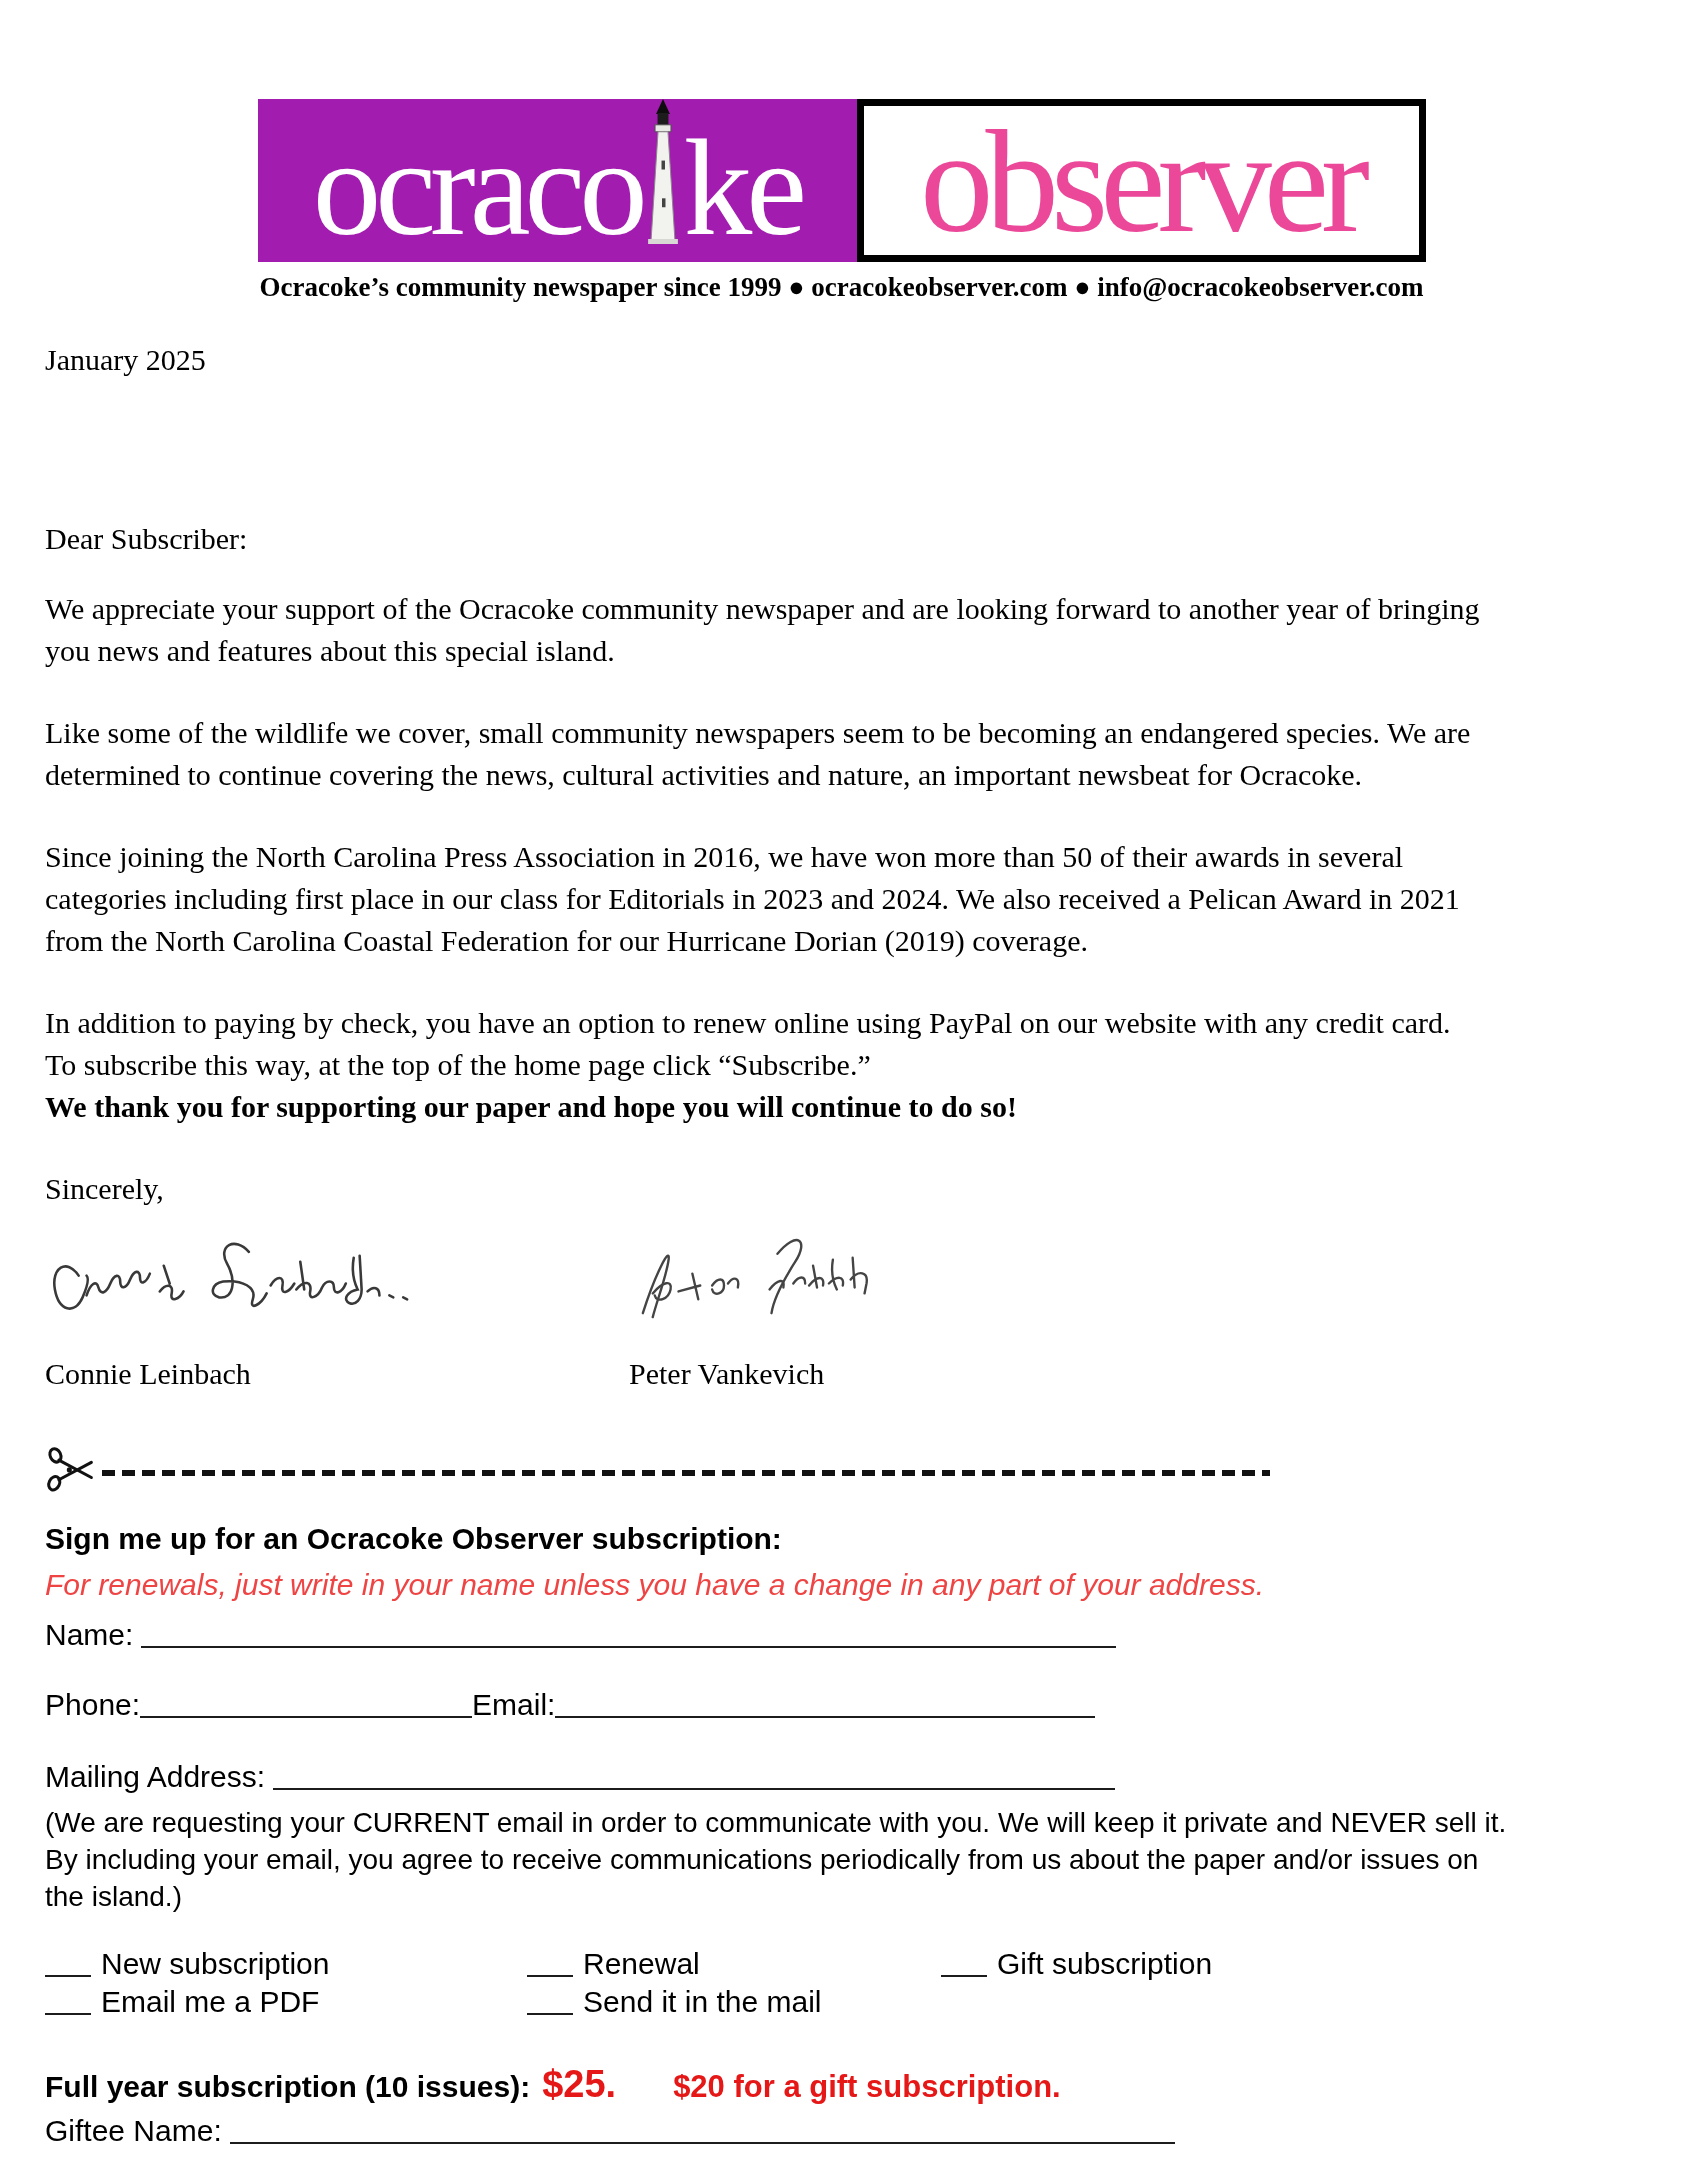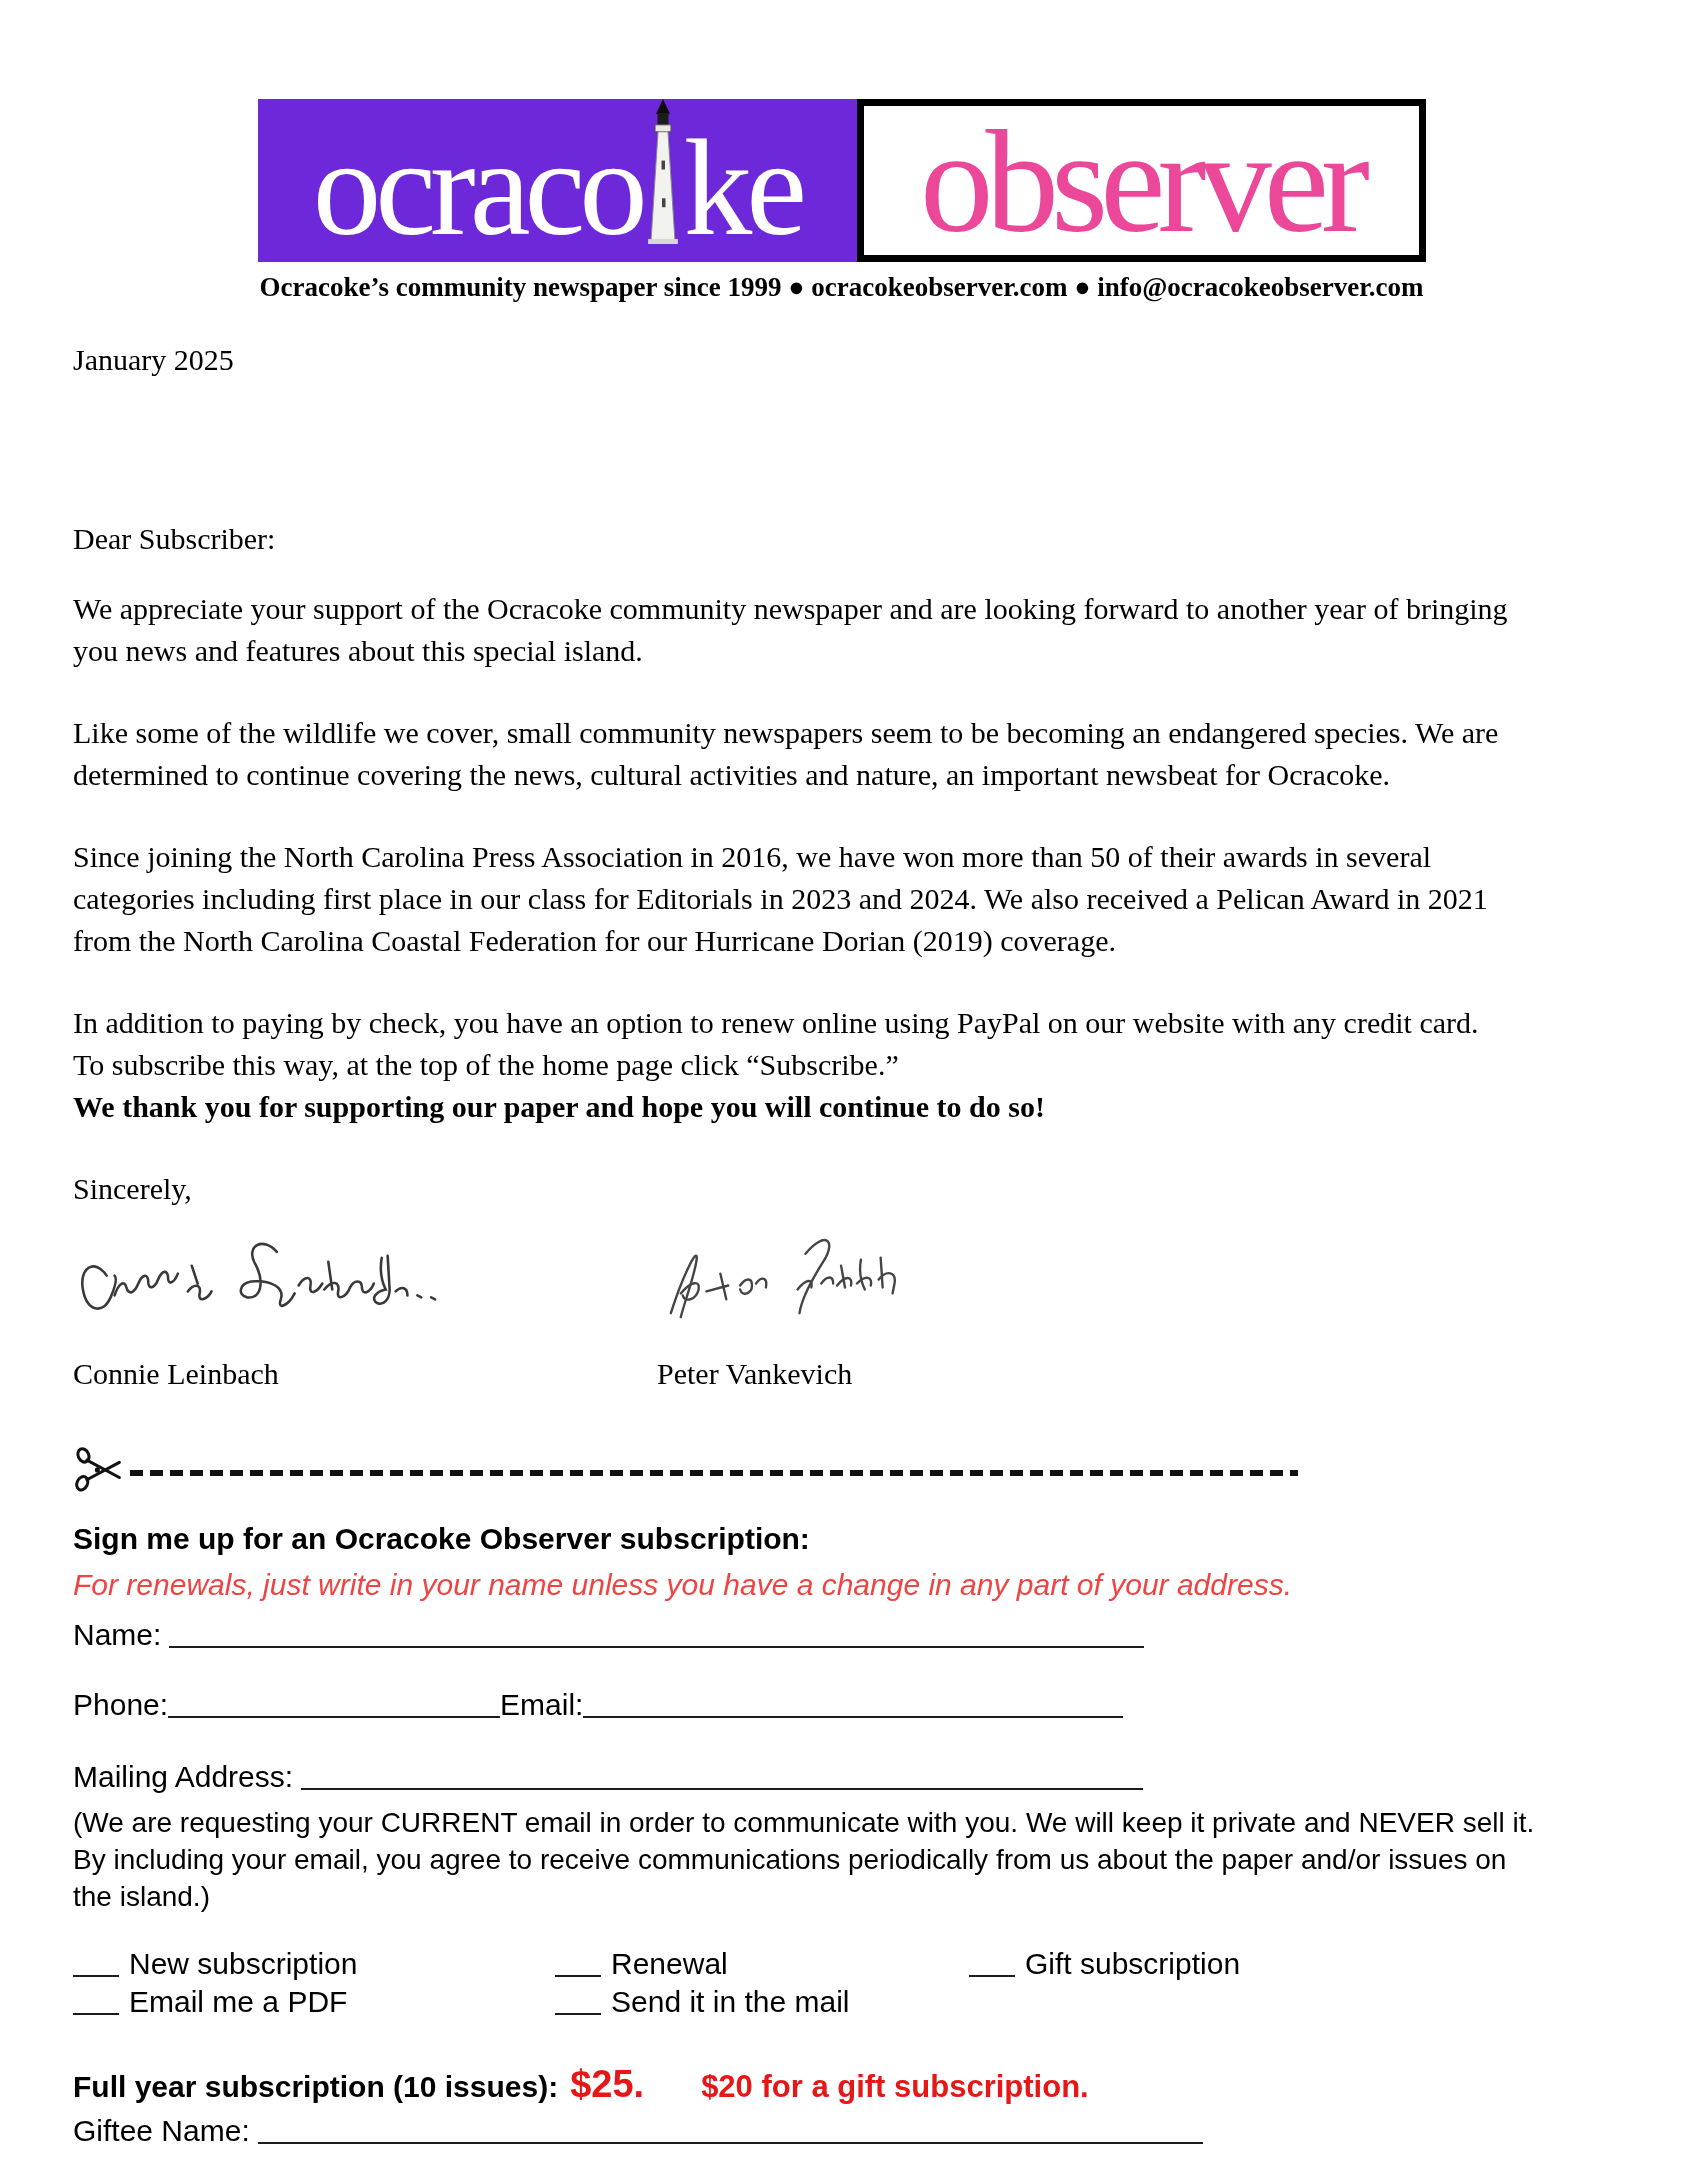--- a/index.html
+++ b/index.html
@@ -5,37 +5,37 @@
   html,body { margin:0; padding:0; background:#e8e8e8; }
   .page {
     position:relative; width:1683px; height:2178px; margin:0 auto;
     background:#ffffff; color:#000;
     font-family:"Liberation Serif", serif; overflow:hidden;
   }
   
   .letterhead { padding-top:99px; }
   .logo { display:flex; justify-content:center; align-items:stretch; height:163px; width:1168px; margin:0 auto; }
   .logo-black {
-    background:#6d28d9; color:#fff; width:599px; display:flex;
+    background:#a21caf; color:#fff; width:599px; display:flex;
     align-items:flex-end; justify-content:center; padding-bottom:18px; box-sizing:border-box;
   }
   .logo-black .ltxt {
     font-size:137px; line-height:0.8; letter-spacing:-6px; font-weight:400;
   }
   .lighthouse { margin:0 2px; }
   .logo-white {
     background:#fff; border:7px solid #000; box-sizing:border-box; width:569px;
     display:flex; align-items:flex-end; justify-content:center; padding-bottom:14px; overflow:hidden;
   }
   .logo-white .ltxt { font-size:147px; line-height:0.8; letter-spacing:-8px; color:#ec4899; }
   .tagline {
     text-align:center; font-weight:bold; font-size:27px; margin-top:10px; letter-spacing:0px;
   }
   
-  .content { padding:0 84px 0 73px; }
+  .content { padding:0 84px 0 45px; }
   .letter { font-size:30px; line-height:42px; width:1440px; }
   .date { margin-top:36px; }
   .salutation { margin-top:137px; }
   .para { margin-top:28px; }
   .para.gap { margin-top:40px; }
   .bold-line { font-weight:bold; }
   .closing { margin-top:40px; }
   .sig-row { display:flex; margin-top:18px; height:111px; align-items:flex-end; }
   .sig-col1 { width:584px; }
   .sig-col2 { flex:1; }

